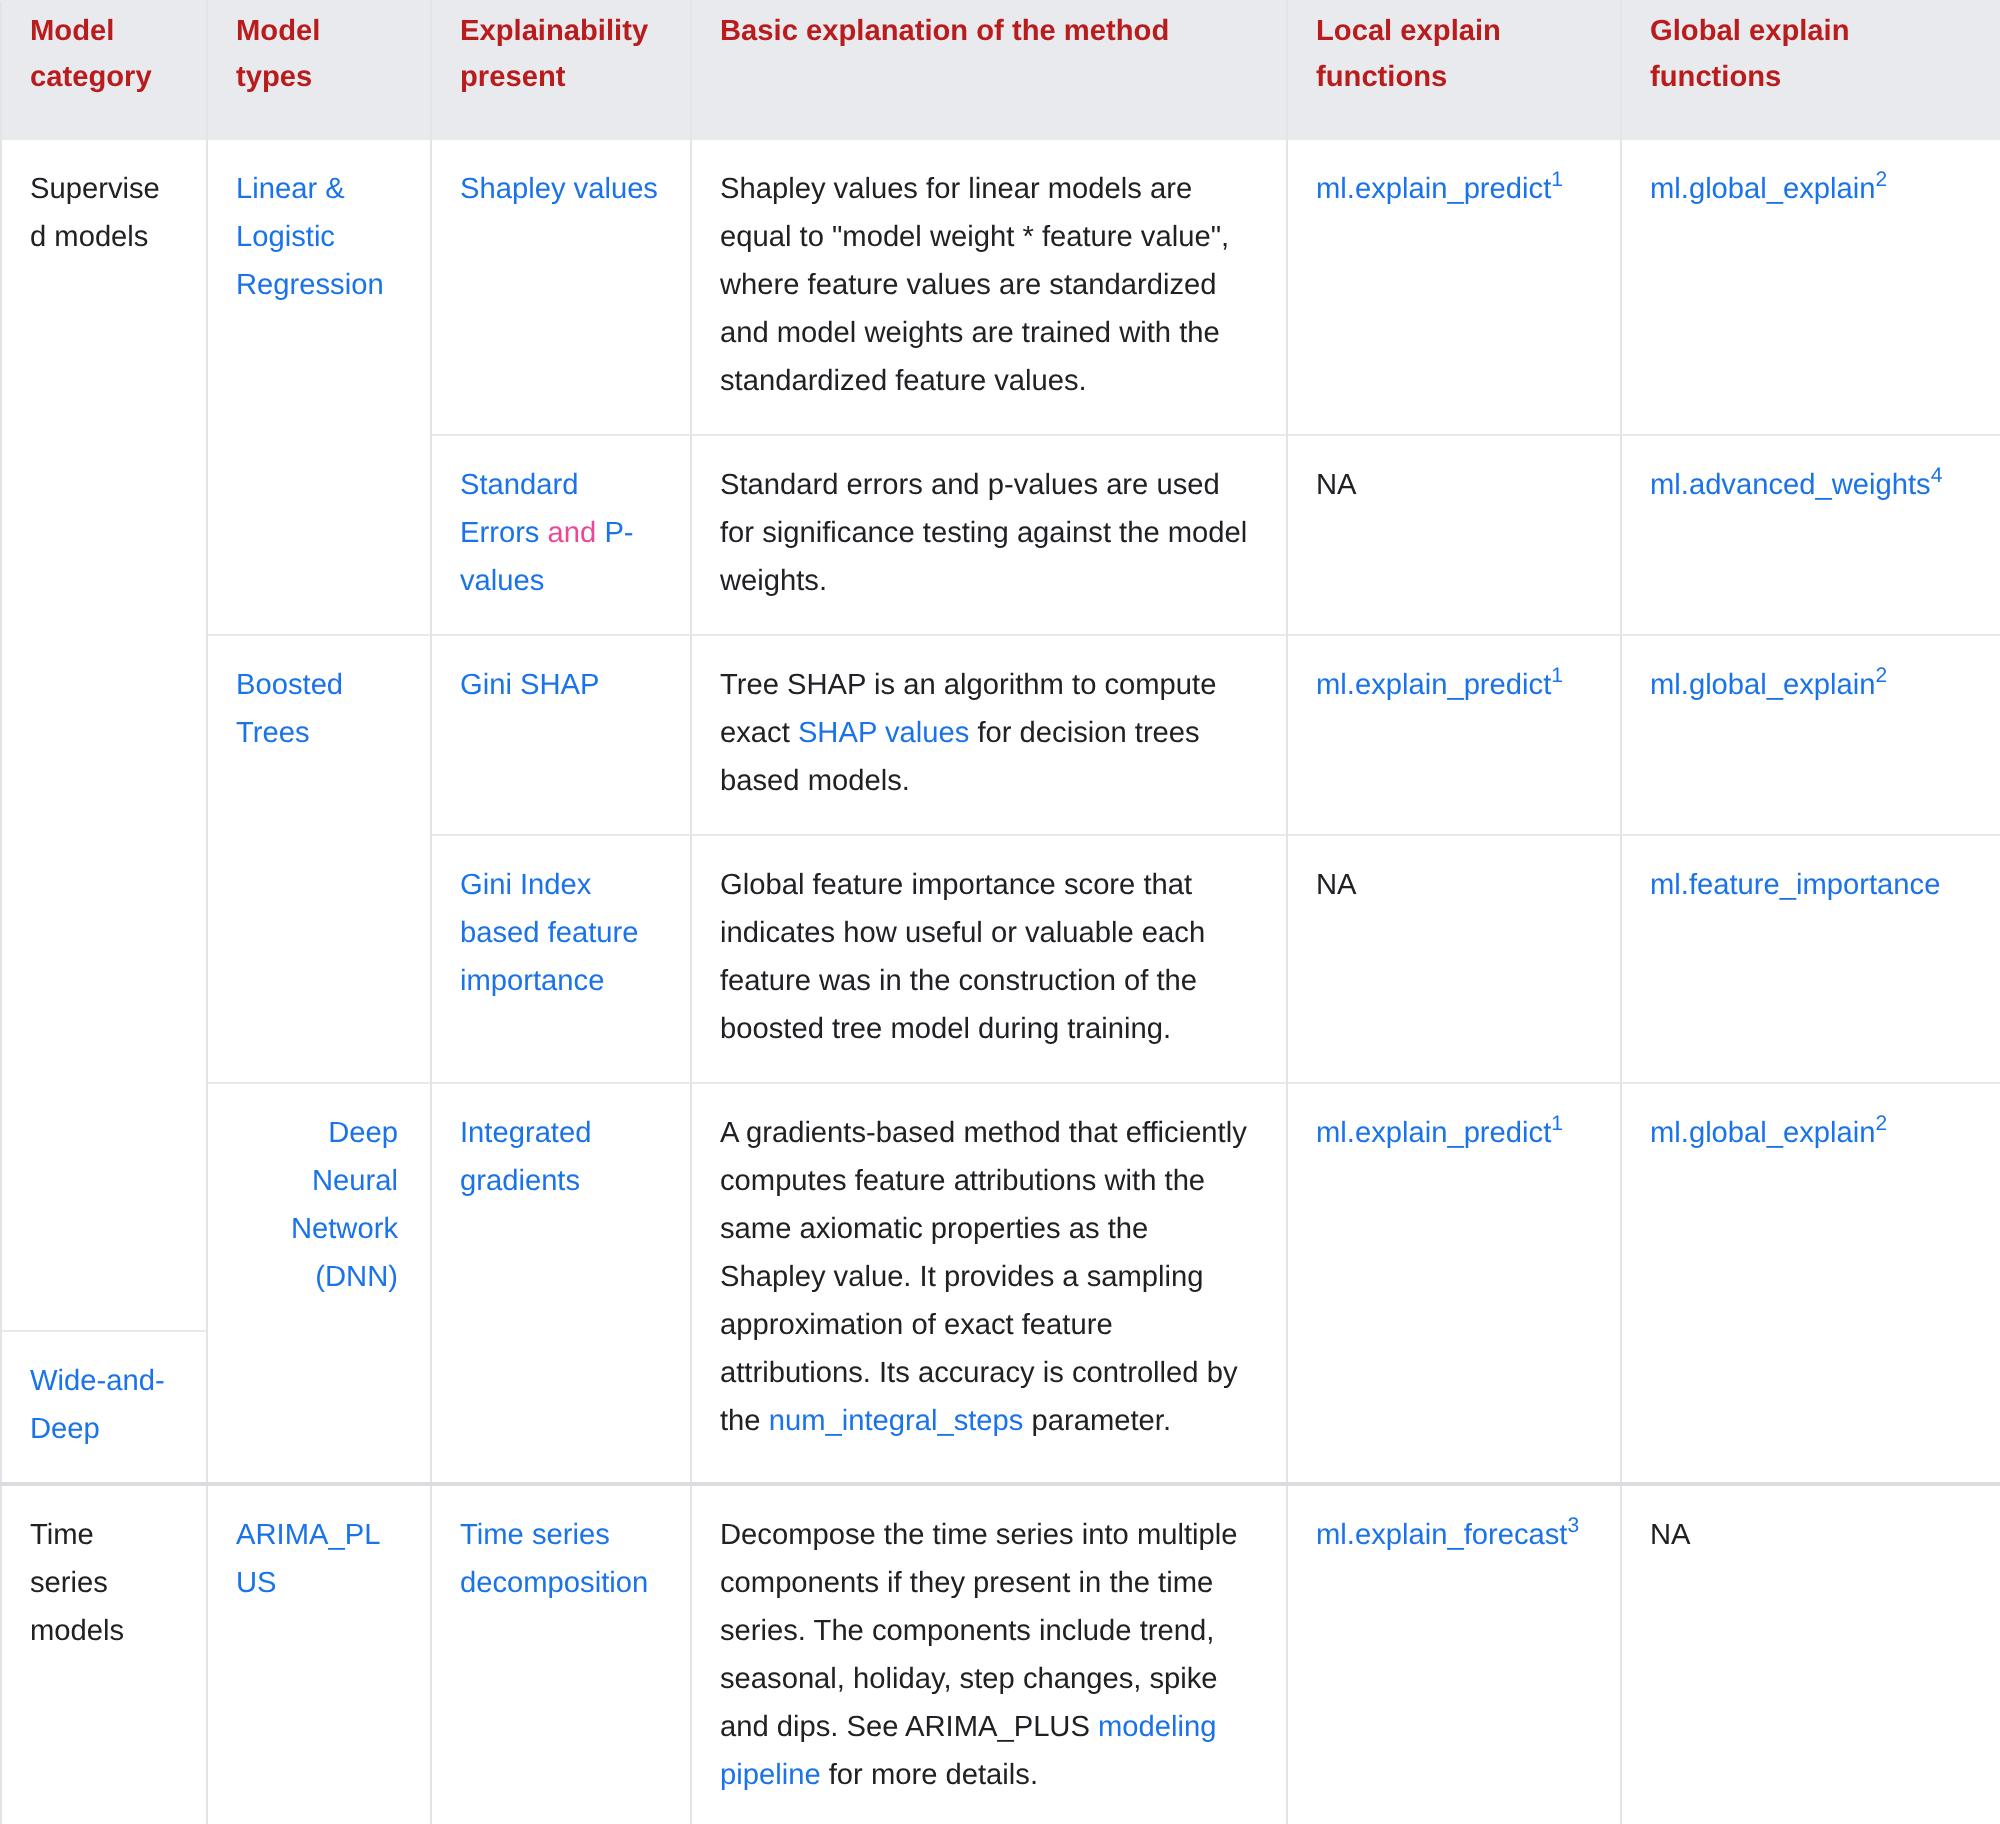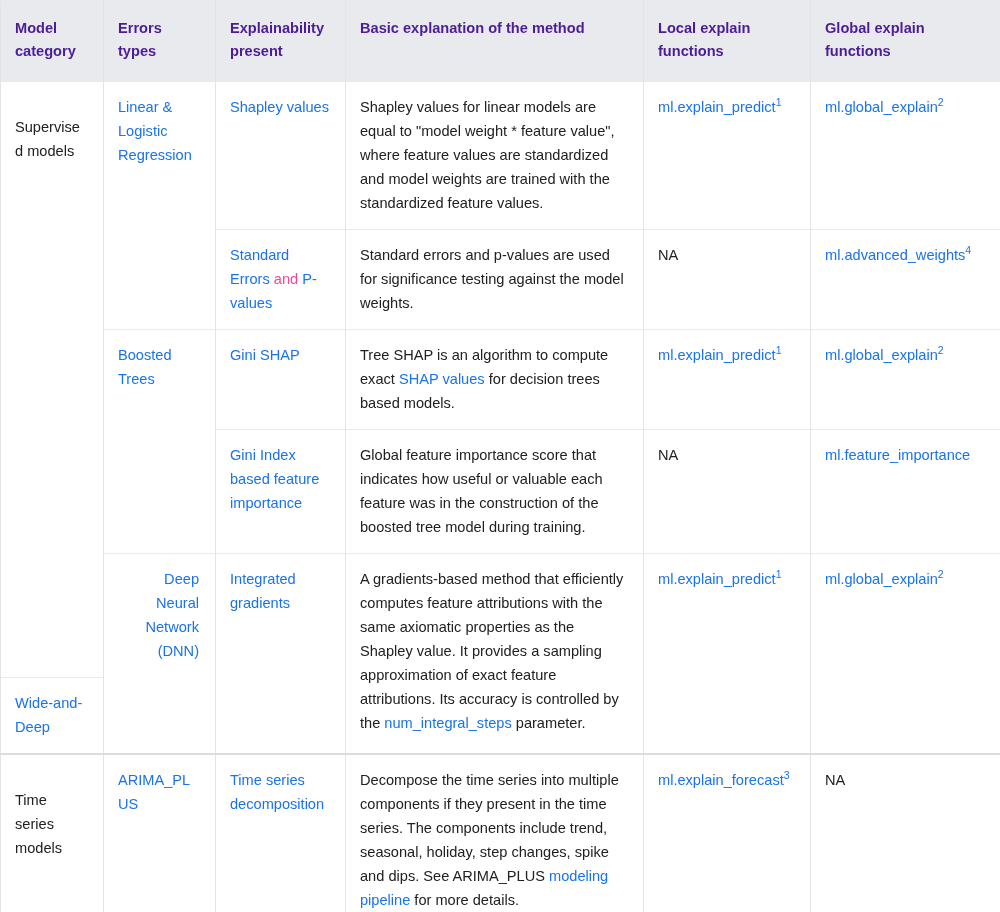--- a/index.html
+++ b/index.html
@@ -35,22 +35,22 @@
     word-wrap: break-word;
     overflow-wrap: break-word;
     hyphens: none;
   }
 
   
   table.xai-table thead th {
     background: #e8eaed;
     font-weight: bold;
     font-size: 14.6px;
-    color: #4c1d95;
-    padding-top: 16px;
+    color: #b91c1c;
+    padding-top: 4px;
     padding-bottom: 18px;
     border-top: 1px solid #e8eaed;
     border-bottom: none;
     line-height: 23px;
   }
 
   
   table.xai-table tbody td {
     background: #ffffff;
     border-top: 1px solid #e8eaed;
@@ -89,39 +89,39 @@
   sup.fn {
     font-size: 10.5px;
     vertical-align: super;
     line-height: 0;
   }
 
   .plain { color: #ec4899; }
   .na { color: #202124; text-align: center; }
 
   
-  td .cellbox { display: block; margin-top: 20px; }
+  td .cellbox { display: block; }
 </style>
 </head>
 <body>
 
 <table class="xai-table">
   <colgroup>
     <col class="c-category">
     <col class="c-types">
     <col class="c-method">
     <col class="c-desc">
     <col class="c-local">
     <col class="c-global">
   </colgroup>
 
   <thead>
     <tr>
       <th>Model category</th>
-      <th>Errors types</th>
+      <th>Model types</th>
       <th>Explainability present</th>
       <th>Basic explanation of the method</th>
       <th>Local explain functions</th>
       <th>Global explain functions</th>
     </tr>
   </thead>
 
   <tbody>
 
     <tr class="first-body-row">

